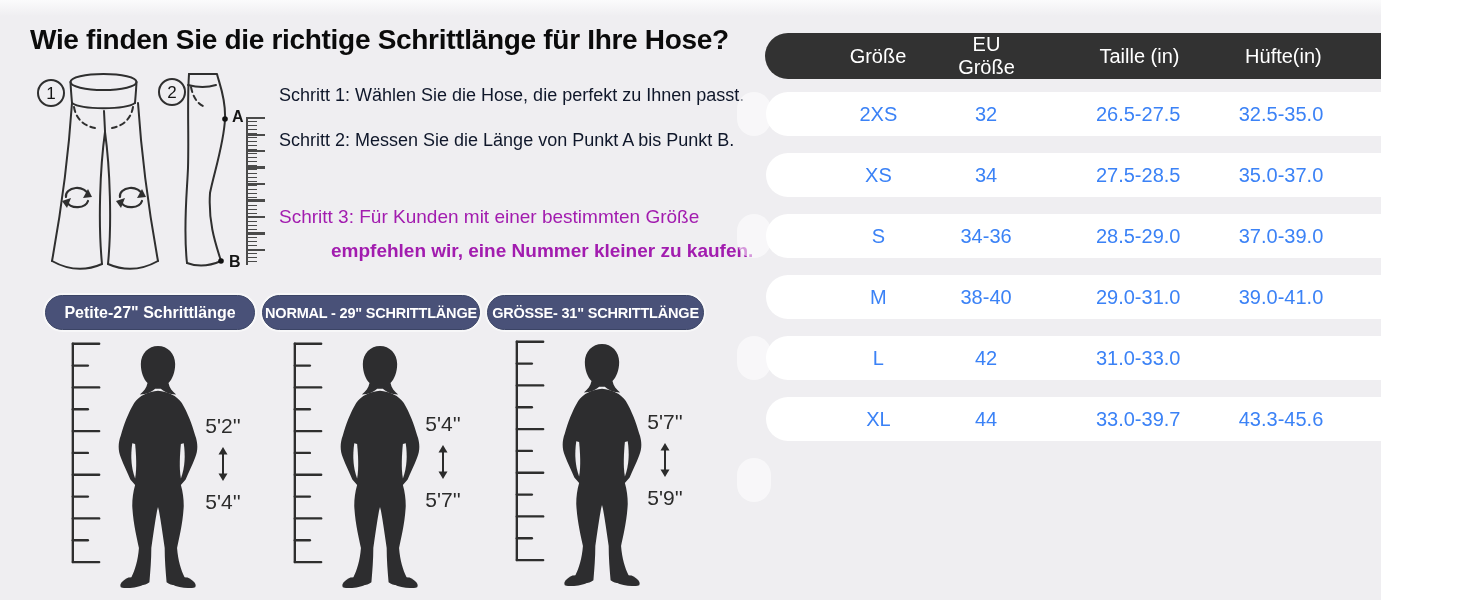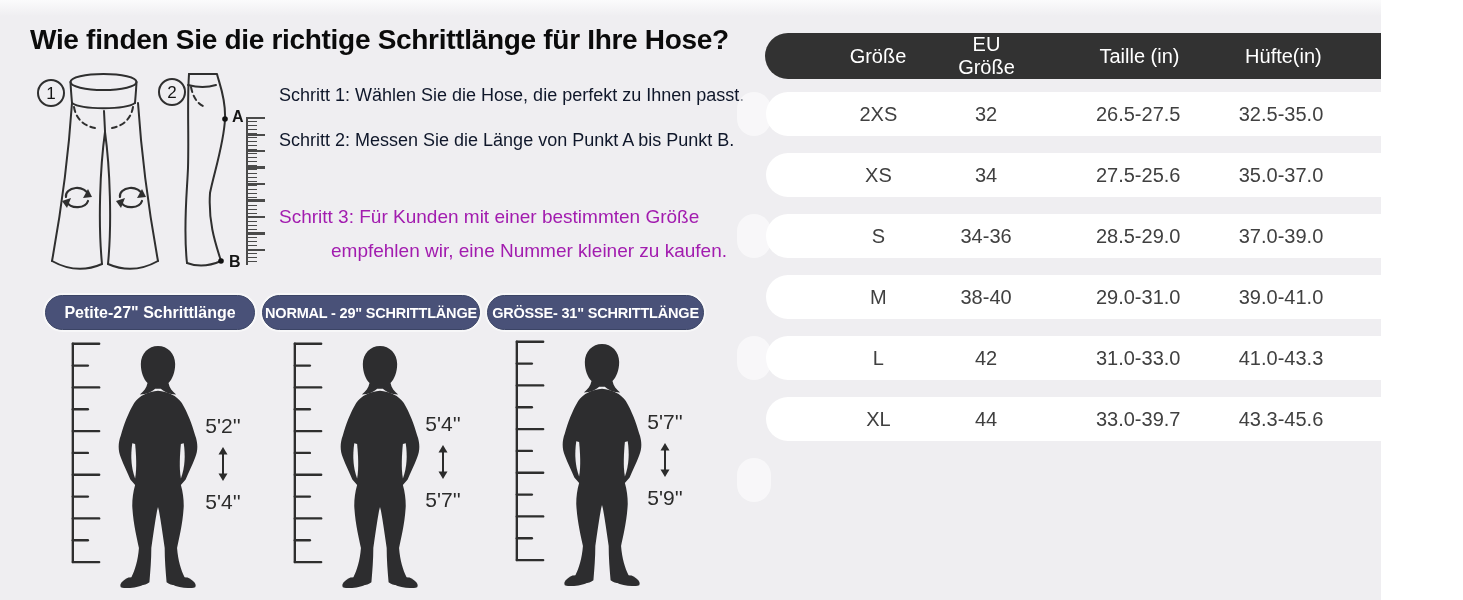--- a/index.html
+++ b/index.html
@@ -18,21 +18,21 @@
   .title{
     position:absolute; left:30px; top:24px; margin:0;
     font-size:28px; font-weight:700; letter-spacing:-0.3px; color:#0b0b0b;
     white-space:nowrap;
   }
   
   .step{position:absolute; left:279px; font-size:18px; color:#0f172a; white-space:nowrap;}
   .step1{top:85px;}
   .step2{top:130px;}
   .step3{position:absolute; left:279px; top:200px; font-size:19px; color:#a21caf; line-height:34px; white-space:nowrap;}
-  .step3 .indent{padding-left:52px;}
+  .step3 .indent{padding-left:52px;font-weight:bold;}
   
   .pants{position:absolute; left:25px; top:62px; width:250px; height:230px;}
   .pants .ln{fill:none; stroke:#2f2f2f; stroke-width:2; stroke-linecap:round; stroke-linejoin:round;}
   .pants .dash{stroke-dasharray:5 4;}
   .pants text{fill:#161616; stroke:none; font-family:"Liberation Sans",sans-serif;}
   .pants .numlbl{font-size:17px; text-anchor:middle;}
   .pants .ptlbl{font-size:16px; font-weight:700;}
   .pants .dot{fill:#111; stroke:none;}
   .pants .head{fill:#2f2f2f; stroke:none;}
   .mini-ruler{
@@ -68,21 +68,21 @@
   .h3{left:630px; top:410px;}
   
   .thead{
     position:absolute; left:765px; top:33px; width:657px; height:46px;
     background:#323232; border-radius:23px; color:#fff;
     display:grid; grid-template-columns:28% 16% 26% 30%; align-items:center;
     font-size:20px;
   }
   .trow{
     position:absolute; left:766px; width:653px; height:44px;
-    background:#ffffff; border-radius:22px; color:#404040;
+    background:#ffffff; border-radius:22px; color:#3b82f6;
     display:grid; grid-template-columns:28% 16% 26% 30%; align-items:center;
     font-size:20px;
   }
   .thead span, .trow span{text-align:center;}
   .thead span:nth-child(1), .trow span:nth-child(1){padding-left:26px;margin-left:16px;}
   .thead span:nth-child(2), .trow span:nth-child(2){padding-right:30px;}
   .thead span:nth-child(4), .trow span:nth-child(4){padding-right:80px;}
   .r0{top:92px;} .r1{top:153px;} .r2{top:214px;} .r3{top:275px;}
   .r4{top:336px;} .r5{top:397px;} .r6{top:458px;} .r7{top:519px;}
   
@@ -254,40 +254,39 @@
 
   <div class="trow r0">
     <span>2XS</span>
     <span>32</span>
     <span>26.5-27.5</span>
     <span>32.5-35.0</span>
   </div>
   <div class="trow r1">
     <span>XS</span>
     <span>34</span>
-    <span>27.5-25.6</span>
+    <span>27.5-28.5</span>
     <span>35.0-37.0</span>
   </div>
   <div class="trow r2">
     <span>S</span>
     <span>34-36</span>
     <span>28.5-29.0</span>
     <span>37.0-39.0</span>
   </div>
   <div class="trow r3">
     <span>M</span>
     <span>38-40</span>
     <span>29.0-31.0</span>
     <span>39.0-41.0</span>
   </div>
   <div class="trow r4">
     <span>L</span>
     <span>42</span>
     <span>31.0-33.0</span>
-    <span>41.0-43.3</span>
   </div>
   <div class="trow r5">
     <span>XL</span>
     <span>44</span>
     <span>33.0-39.7</span>
     <span>43.3-45.6</span>
   </div>
 
 </div>
 

